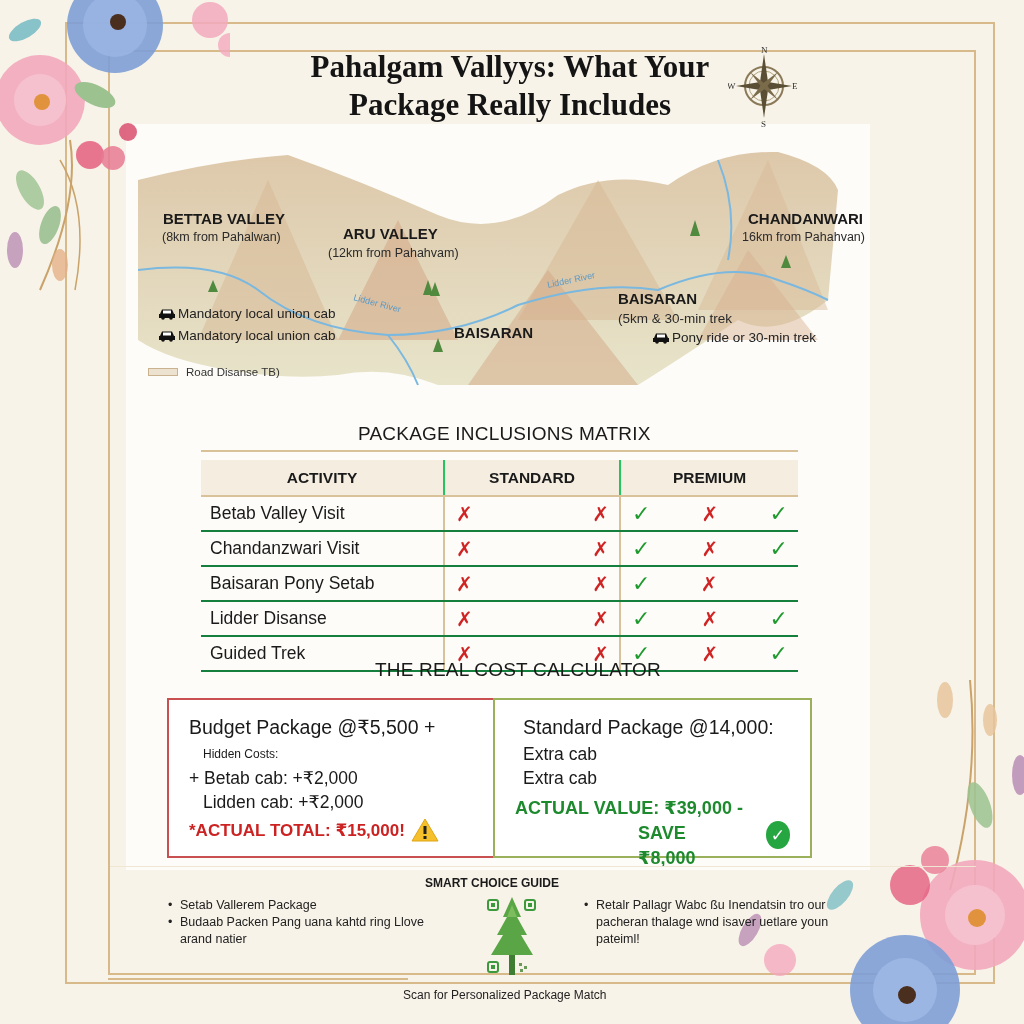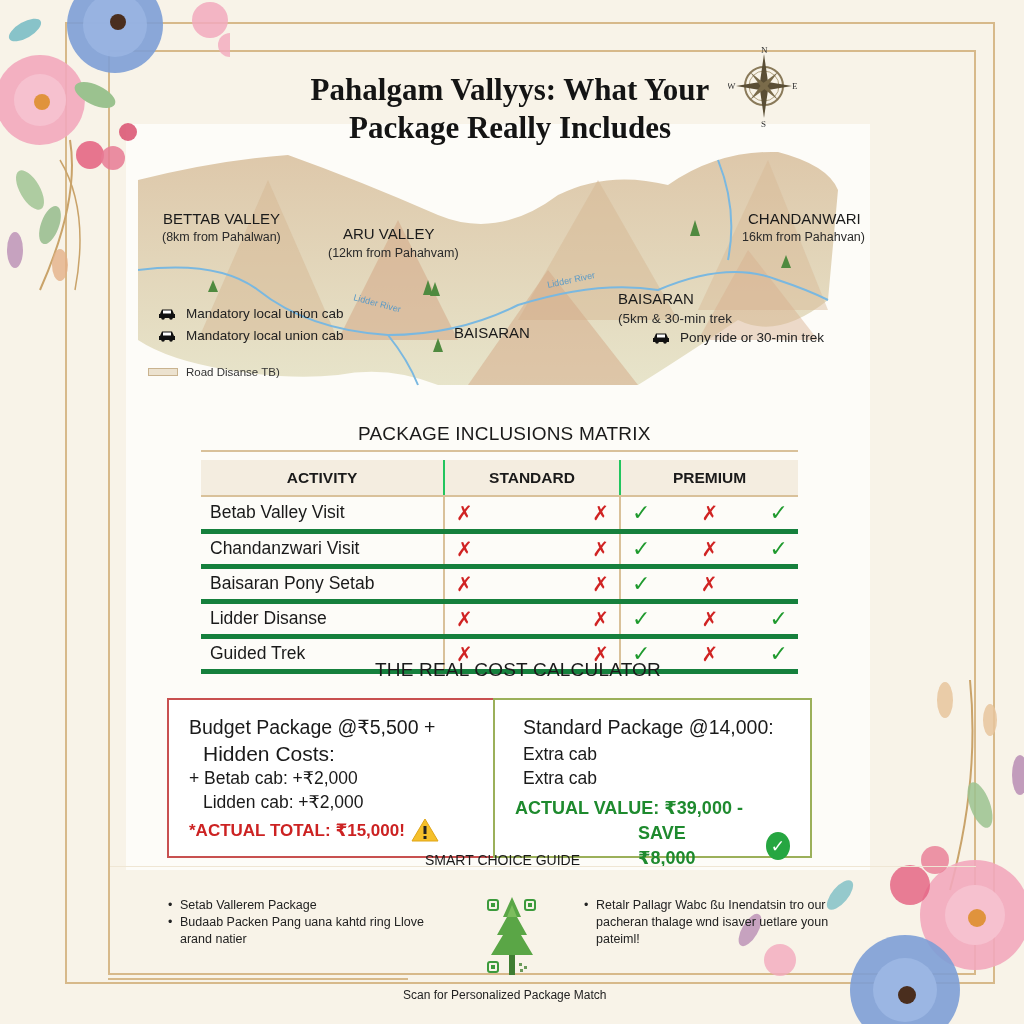--- a/index.html
+++ b/index.html
@@ -16,73 +16,73 @@
   }
   .frame-inner {
     position: absolute; left: 108px; top: 50px; width: 868px; height: 925px;
     border: 2px solid #d7b98a;
   }
   .paper {
     position: absolute; left: 126px; top: 124px; width: 744px; height: 746px;
     background: #fdfcf8;
   }
   .title-wrap {
-    position: absolute; left: 280px; top: 48px; width: 460px; text-align: center; margin-top: 23px;
+    position: absolute; left: 280px; top: 48px; width: 460px; text-align: center;
   }
   .title {
     font-family: "Liberation Serif", "DejaVu Serif", serif;
     font-weight: bold; font-size: 31px; line-height: 38px; color: #141414;
   }
   .compass { position: absolute; left: 728px; top: 44px; width: 72px; height: 84px; }
 
   
   .map { position: absolute; left: 138px; top: 140px; width: 700px; height: 250px; }
-  .map-label { position: absolute; font-size: 15px; font-weight: normal; color: #1a1a1a; white-space: nowrap; }
+  .map-label { position: absolute; font-size: 15px; font-weight: bold; color: #1a1a1a; white-space: nowrap; }
   .map-sub { position: absolute; font-size: 12.5px; color: #2a2a2a; white-space: nowrap; }
-  .map-note { position: absolute; font-size: 13.5px; color: #222; white-space: nowrap; display: flex; align-items: center; gap: 10px; }
+  .map-note { position: absolute; font-size: 13.5px; color: #222; white-space: nowrap; display: flex; align-items: center; gap: 2px; }
   .car { width: 18px; height: 12px; position: relative; display: inline-block; }
   .legend { position: absolute; left: 148px; top: 366px; display: flex; align-items: center; gap: 8px; font-size: 11.5px; color: #333; }
   .legend-swatch { width: 30px; height: 8px; background: #ece2cf; border: 1px solid #c9b38f; }
 
   
   .section-title { position: absolute; font-size: 19px; color: #1a1a1a; letter-spacing: 0.2px; }
   .rule { position: absolute; height: 2px; background: #d9c19a; }
   .matrix { position: absolute; left: 201px; top: 460px; width: 597px; border-collapse: collapse; }
   .matrix th {
     background: #f4ede0; font-size: 15.5px; font-weight: bold; height: 36px; text-align: center;
     border-right: 2px solid #22c55e; border-bottom: 2px solid #d9c19a;
   }
   .matrix th:last-child { border-right: none; }
   .matrix td {
-    height: 35px; font-size: 17.5px; border-bottom: 5px solid #15803d; border-right: 2px solid #d9c19a;
+    height: 35px; font-size: 17.5px; border-bottom: 2px solid #15803d; border-right: 2px solid #d9c19a;
     padding-left: 9px;
   }
   .matrix td:last-child { border-right: none; }
   .marks { display: flex; justify-content: space-between; align-items: center; padding: 0 10px 0 2px; }
   .x { color: #d02323; font-weight: bold; font-size: 20px; }
   .ck { color: #1f9a2e; font-weight: bold; font-size: 22px; }
   .blank { width: 20px; display: inline-block; }
 
   
   .card {
     position: absolute; border-radius: 0; background: #fff; padding: 12px 20px;
   }
   .card.budget { left: 167px; top: 698px; width: 333px; height: 160px; border: 2px solid #c85050; }
   .card.standard { left: 493px; top: 698px; width: 319px; height: 160px; border: 2px solid #9bb05a; }
-  .card-line { font-size: 21px; line-height: 24px; color: #1a1a1a; white-space: nowrap; }
+  .card-line { font-size: 12px; line-height: 24px; color: #1a1a1a; white-space: nowrap; }
   .card-head { font-size: 19.5px; line-height: 30px; }
   .red-total { color: #cc2222; font-weight: bold; font-size: 17px; margin-top: 4px; display: flex; align-items: center; gap: 6px; }
   .green-total { color: #1e8a2e; font-weight: bold; font-size: 18px; line-height: 25px; }
   .check-badge {
     width: 28px; height: 28px; border-radius: 50%; background: #26a641; color: #fff;
     display: inline-flex; align-items: center; justify-content: center; font-size: 17px; font-weight: bold;
   }
 
   
-  .guide-title { position: absolute; left: 425px; top: 852px; font-size: 14px; font-weight: normal; }
+  .guide-title { position: absolute; left: 425px; top: 876px; font-size: 12px; font-weight: bold; }
   .bullets { position: absolute; font-size: 12.5px; line-height: 17px; color: #222; }
   .bullets li { list-style: none; position: relative; padding-left: 12px; }
   .bullets li::before { content: "•"; position: absolute; left: 0; }
   .qr { position: absolute; left: 487px; top: 897px; width: 56px; height: 80px; }
   .scan { position: absolute; left: 403px; top: 988px; font-size: 12px; color: #222; }
   .hline { position: absolute; left: 110px; height: 2px; background: #d7b98a; }
 </style>
 </head>
 <body>
 
@@ -334,21 +334,21 @@
         <rect x="12.5" y="18" width="3" height="3" fill="#222"></rect>
       </svg>
   </div>
 </div>
 
 <div class="card standard">
   <div class="card-line card-head" style="padding-left:8px">Standard Package @14,000:</div>
   <div class="card-line" style="padding-left:8px;font-size:17.5px">Extra cab</div>
   <div class="card-line" style="padding-left:8px;font-size:17.5px">Extra cab</div>
   <div class="green-total" style="margin-top:6px">ACTUAL VALUE: ₹39,000 -</div>
-  <div class="green-total" style="display:flex;align-items:center;gap:33px;padding-left:123px">
+  <div class="green-total" style="display:flex;align-items:flex-start;gap:33px;padding-left:123px">
     <span>SAVE ₹8,000</span>
     <span class="check-badge">✓</span>
   </div>
 </div>
 
 <div class="hline" style="top:866px;width:866px;background:#efe6d4;height:1px"></div>
 <div class="guide-title">SMART CHOICE GUIDE</div>
 <ul class="bullets" style="left:168px;top:897px;width:290px">
   <li>Setab Vallerem Package</li>
   <li>Budaab Packen Pang uana kahtd ring Llove arand natier</li>

